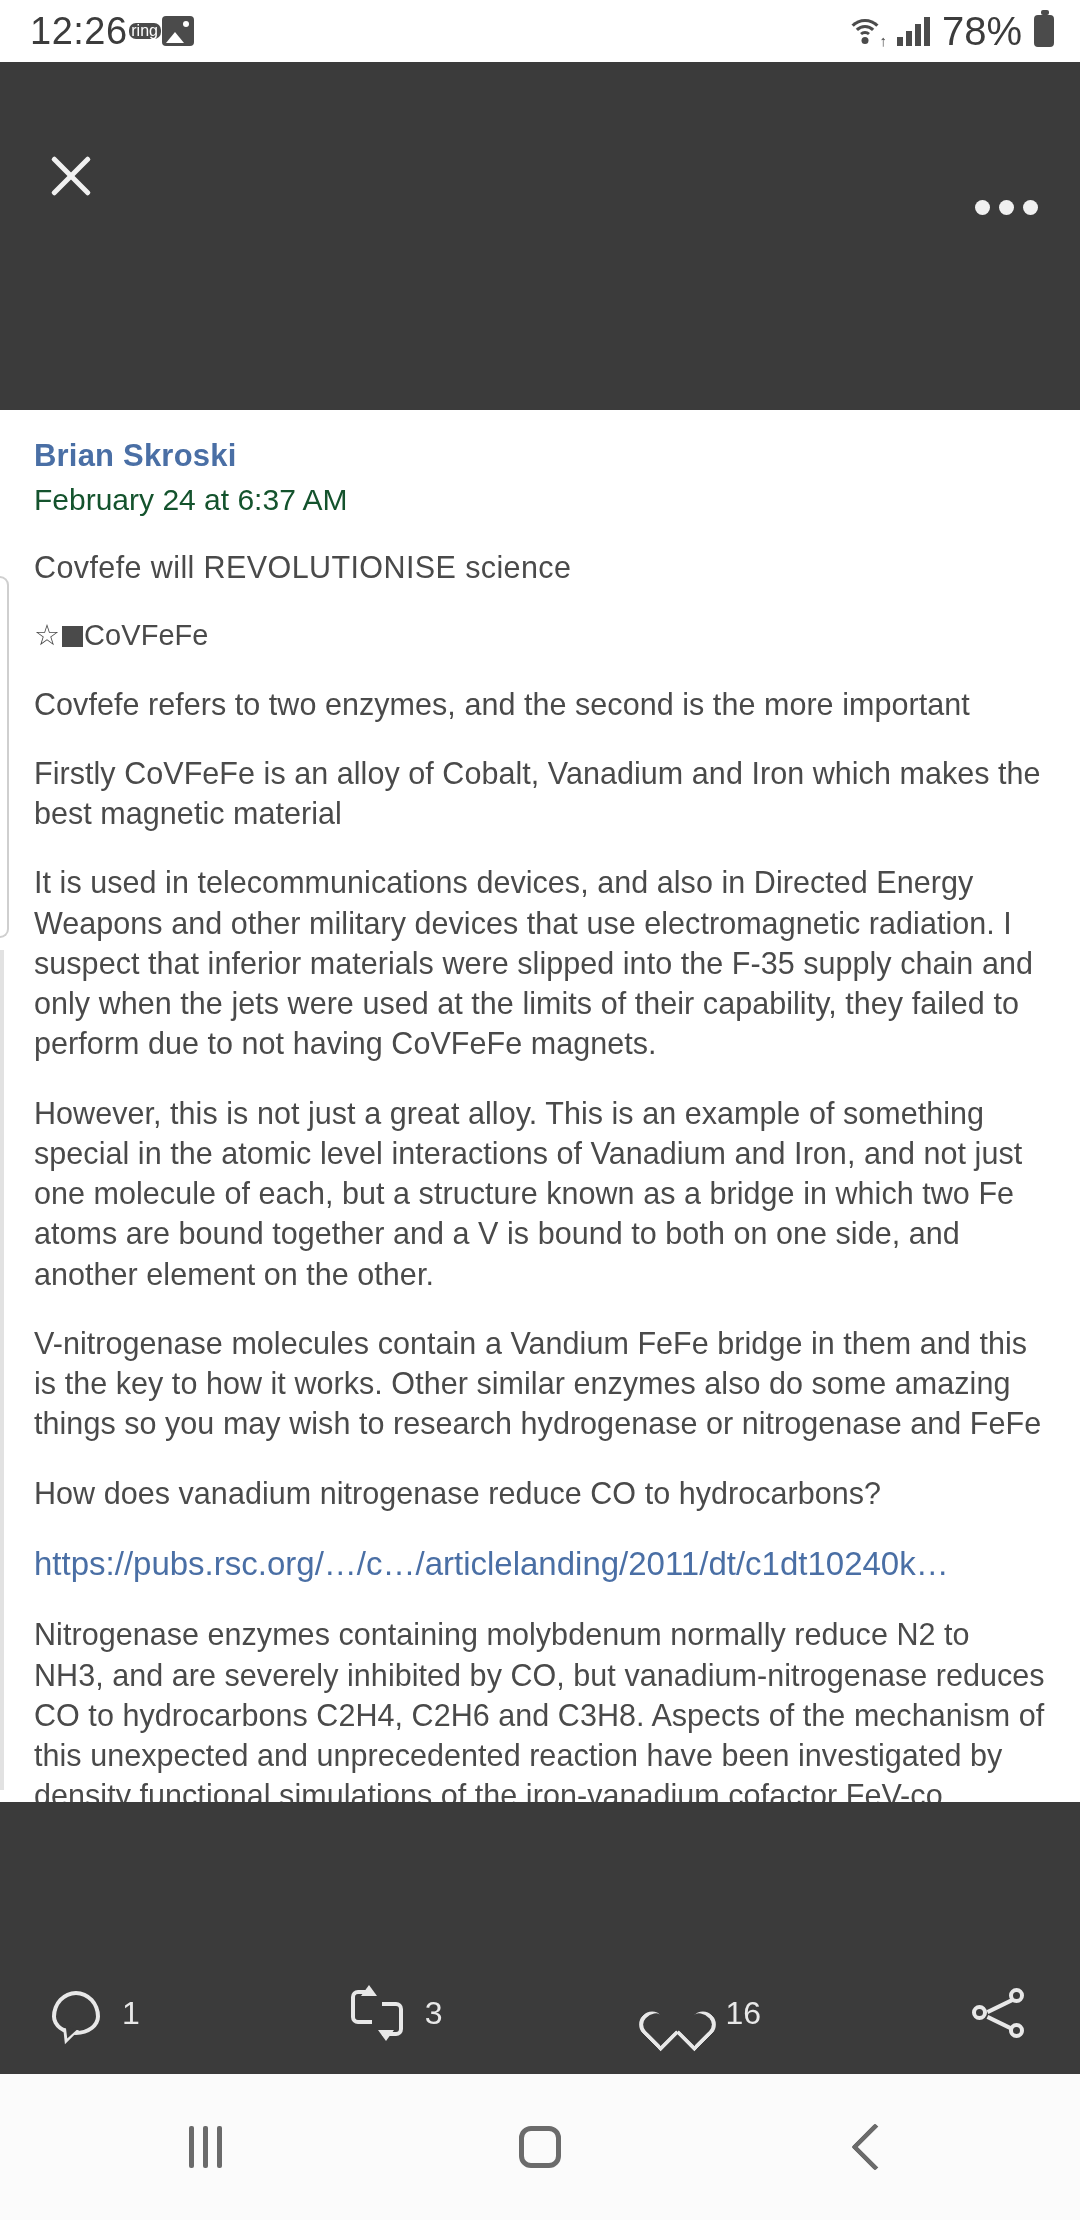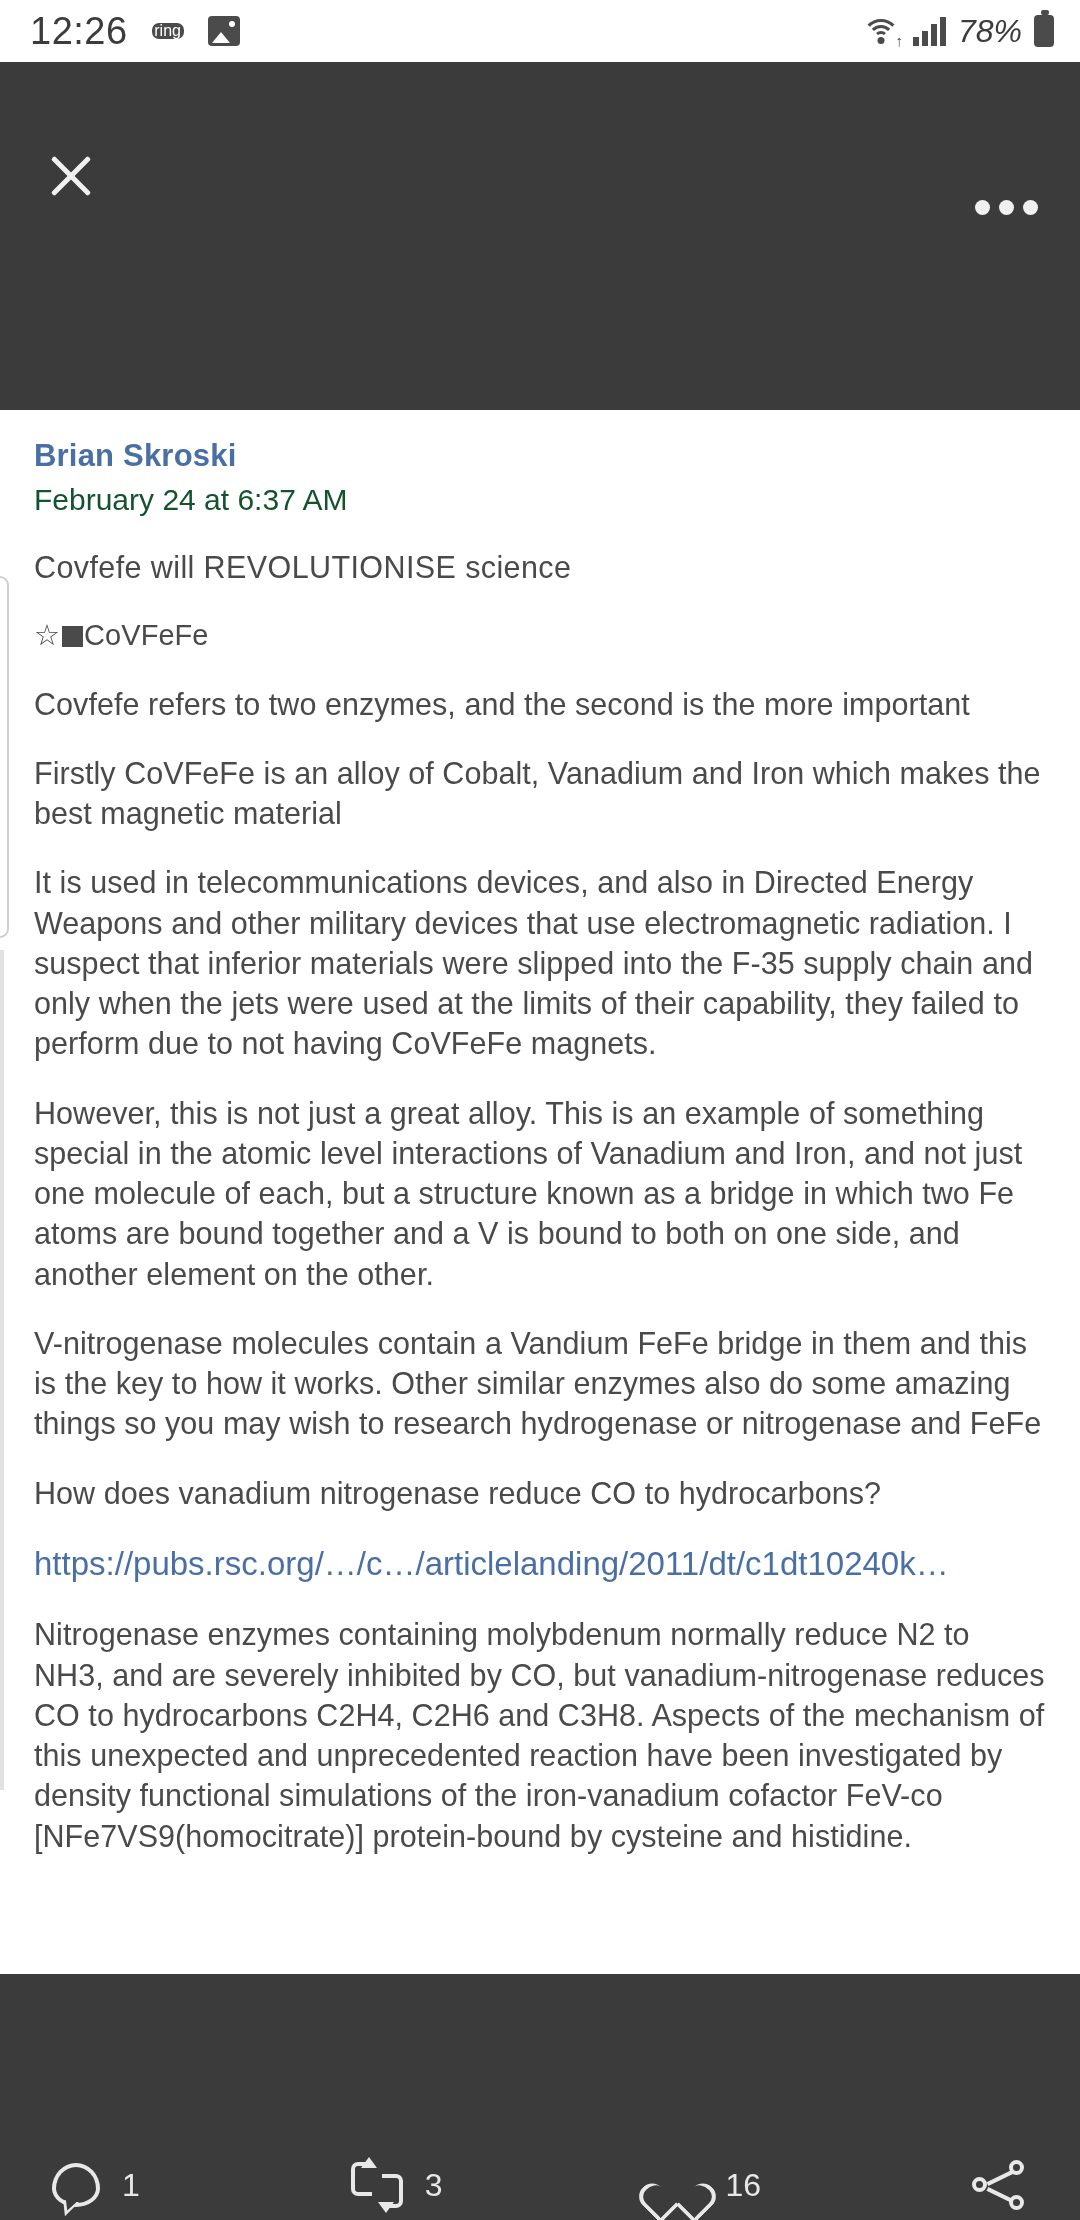--- a/index.html
+++ b/index.html
@@ -13,21 +13,21 @@
 
   
   .statusbar {
     height: 62px;
     background: #ffffff;
     display: flex;
     align-items: center;
     justify-content: space-between;
     padding: 0 26px 0 30px;
   }
-  .sb-left { display: flex; align-items: center; gap: 24px; }
+  .sb-left { display: flex; align-items: center; gap: 1px; }
   .sb-clock {
     font-size: 38px;
     color: #3c3c3c;
     letter-spacing: 0.5px;
   }
   .sb-badge {
     width: 32px; height: 16px;
     border-radius: 7px;
     background: #4b4b4b;
     color: #ffffff;
@@ -53,21 +53,21 @@
   }
   .sb-img-icon::before {
     content: "";
     position: absolute;
     right: 5px; top: 5px;
     width: 6px; height: 6px;
     border-radius: 50%;
     background: #ffffff;
   }
   .sb-right { display: flex; align-items: center; gap: 12px; }
-  .sb-battpct { font-size: 32px; color: #3c3c3c; font-style: italic; }
+  .sb-battpct { font-size: 40px; color: #3c3c3c; }
   .sb-batt {
     width: 20px; height: 32px;
     border: 3px solid #4b4b4b;
     border-radius: 4px;
     position: relative;
     background: #4b4b4b;
   }
   .sb-batt::before {
     content: "";
     position: absolute;
@@ -152,21 +152,21 @@
     display: block;
     width: 15px; height: 15px;
     border-radius: 50%;
     background: #f0f0f0;
   }
 
   
   .post {
     background: #ffffff;
     padding: 28px 34px 0 34px;
-    height: 1564px;
+    height: 1392px;
     position: relative;
     overflow: hidden;
   }
   .author {
     font-size: 31px;
     color: #4a6fa5;
     font-weight: 700;
     letter-spacing: 0.2px;
     margin-bottom: 9px;
   }

